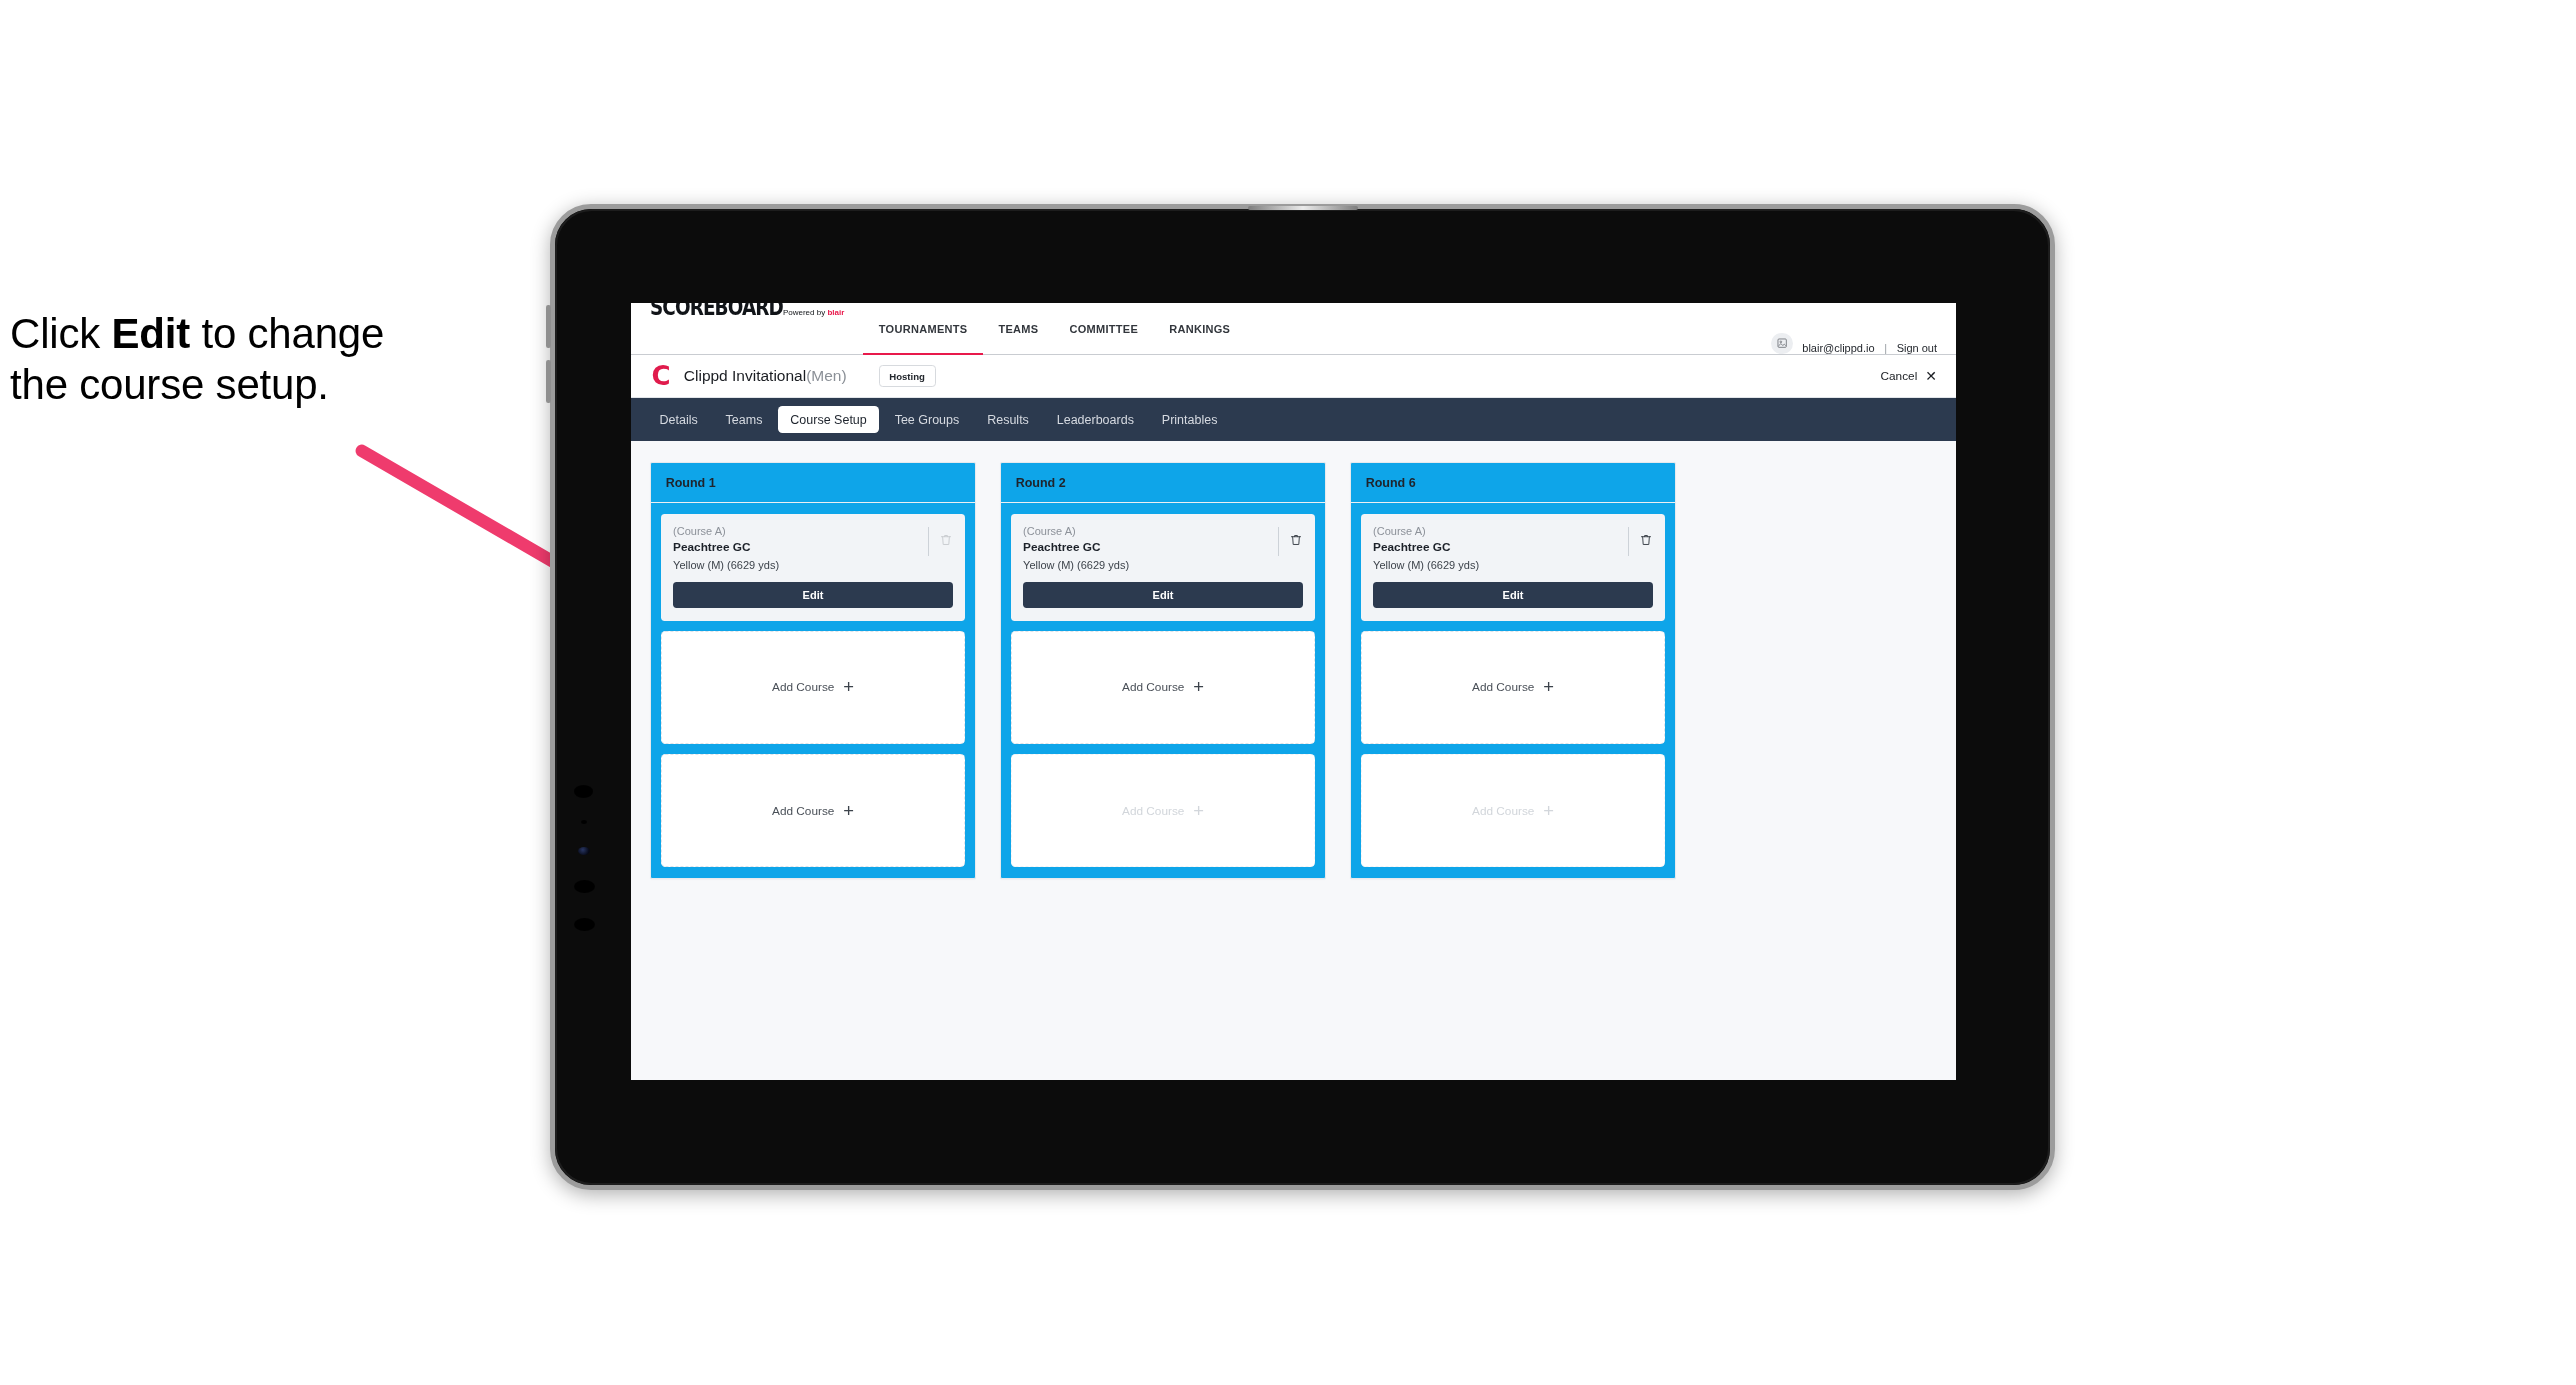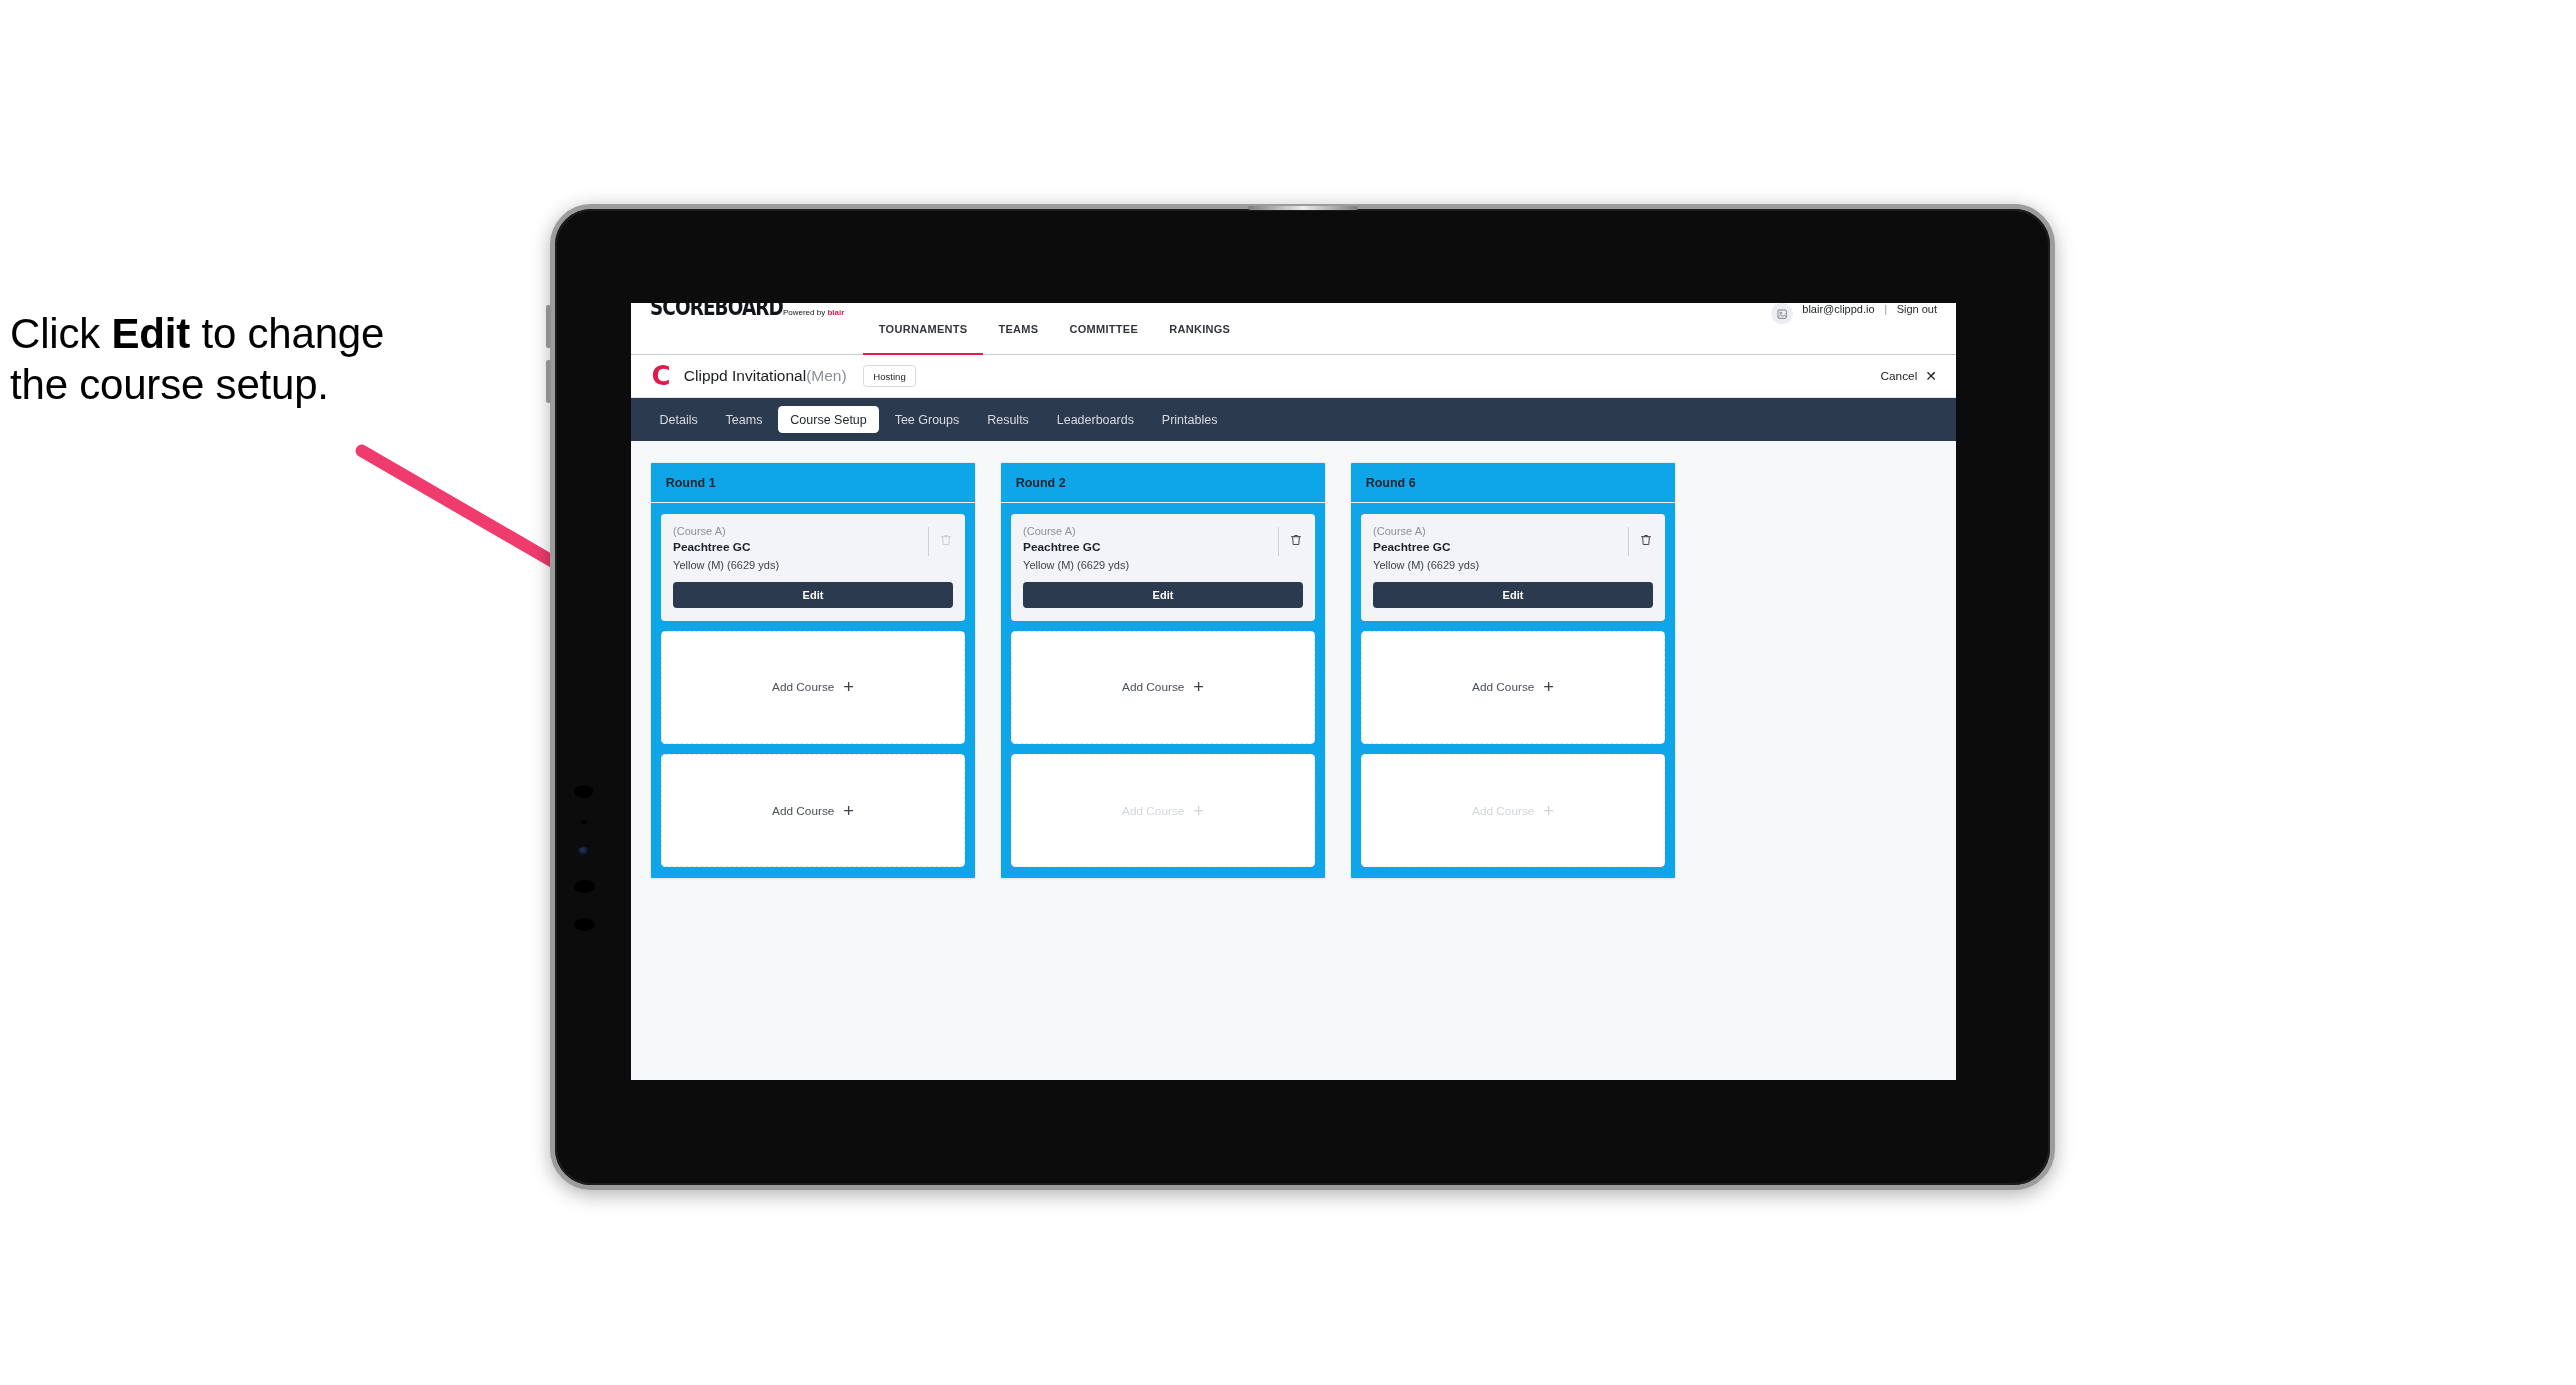--- a/index.html
+++ b/index.html
@@ -86,21 +86,21 @@
     display: flex; align-items: center; padding: 0 15.5px;
     font-size: 11px; letter-spacing: 0.3px; color: #32363c;
     position: relative; cursor: pointer; white-space: nowrap; font-weight: bold;
   }
   .topnav-item.active::after {
     content: ""; position: absolute; left: 0; right: 0; bottom: -0.7px;
     height: 2.2px; background: #e8194b;
   }
 
   .topbar-right {
-    margin-left: auto; display: flex; align-items: flex-start;
+    margin-left: auto; display: flex; align-items: flex-end;
     padding-right: 19px; gap: 9.6px;
   }
   .avatar {
     width: 21.3px; height: 21.3px; border-radius: 50%;
     background: #eceef1; display: flex; align-items: center; justify-content: center;
     color: #6d7076; font-size: 10.3px;
   }
   .user-email { font-size: 11px; color: #24282e; }
   .sep { color: #9a9ea4; font-size: 11px; }
   .signout { font-size: 11px; color: #24282e; cursor: pointer; }
@@ -112,22 +112,22 @@
   }
   .c-logo {
     width: 22px; height: 22px; margin-right: 11.8px;
     display: flex; align-items: center; justify-content: center;
     font-family: "DejaVu Sans", sans-serif;
     font-weight: 700; font-size: 26px; color: #e01b4c; line-height: 0.8;
   }
   .tour-title { font-size: 15.5px; color: #1a1d22; font-weight: 400; }
   .tour-gender { font-size: 15.5px; color: #8b9097; margin-left: 0; }
   .badge-hosting {
-    margin-left: 16px; border: 0.7px solid #d7dade; border-radius: 3.7px;
-    padding: 4.4px 9.6px; font-size: 9.6px; font-weight: 400; color: #23272d;
+    margin-left: 32px; border: 0.7px solid #d7dade; border-radius: 3.7px;
+    padding: 4.4px 9.6px; font-size: 9.6px; font-weight: 700; color: #23272d;
     background: #fff;
   }
   .cancel-wrap {
     margin-left: auto; display: flex; align-items: center; gap: 8px; cursor: pointer;
   }
   .cancel-txt { font-size: 11.8px; color: #1a1d22; }
   .cancel-x { font-size: 14px; color: #1a1d22; line-height: 1; }
 
   
   .tabstrip {

